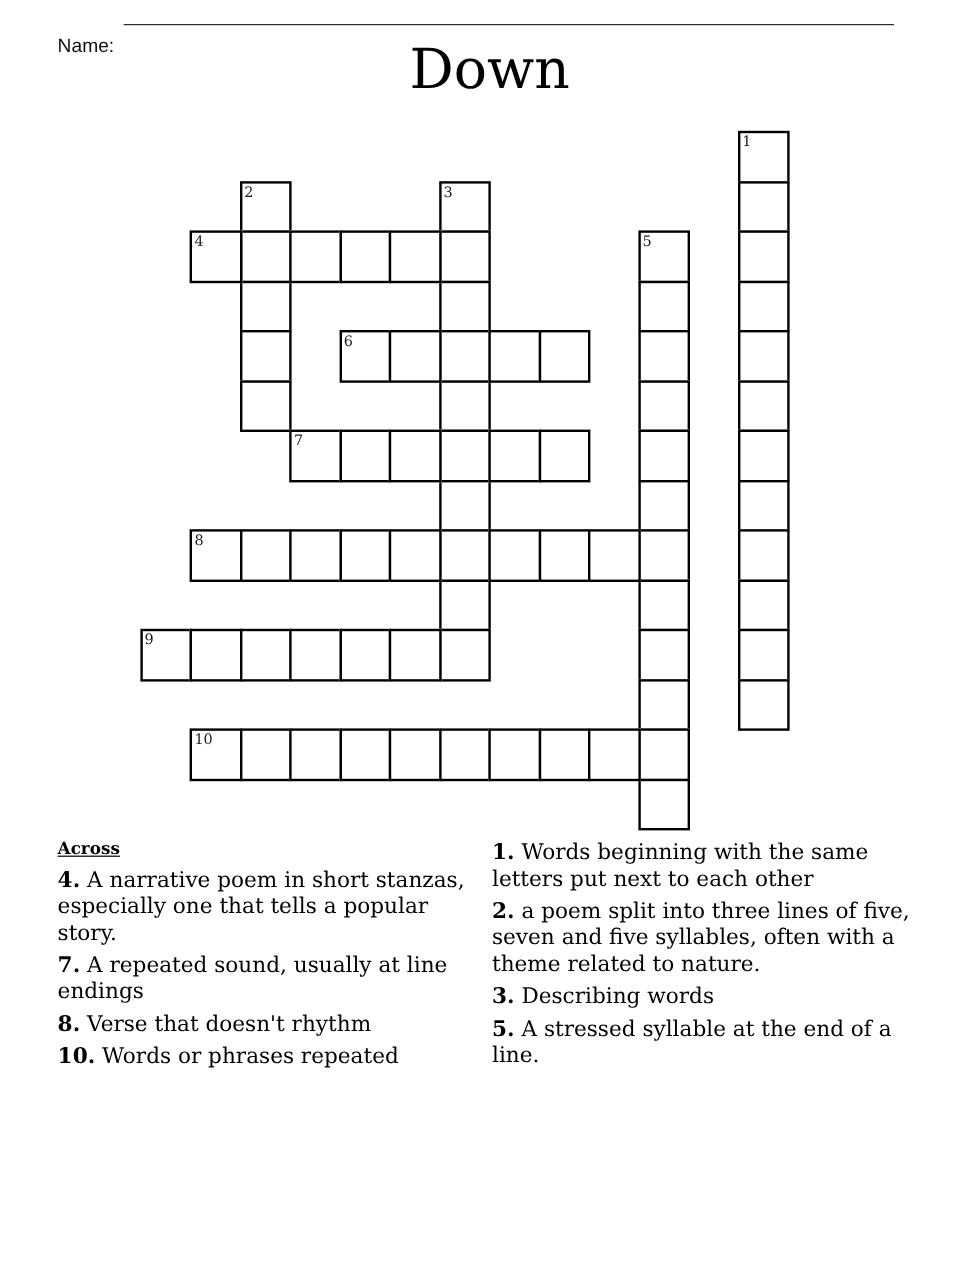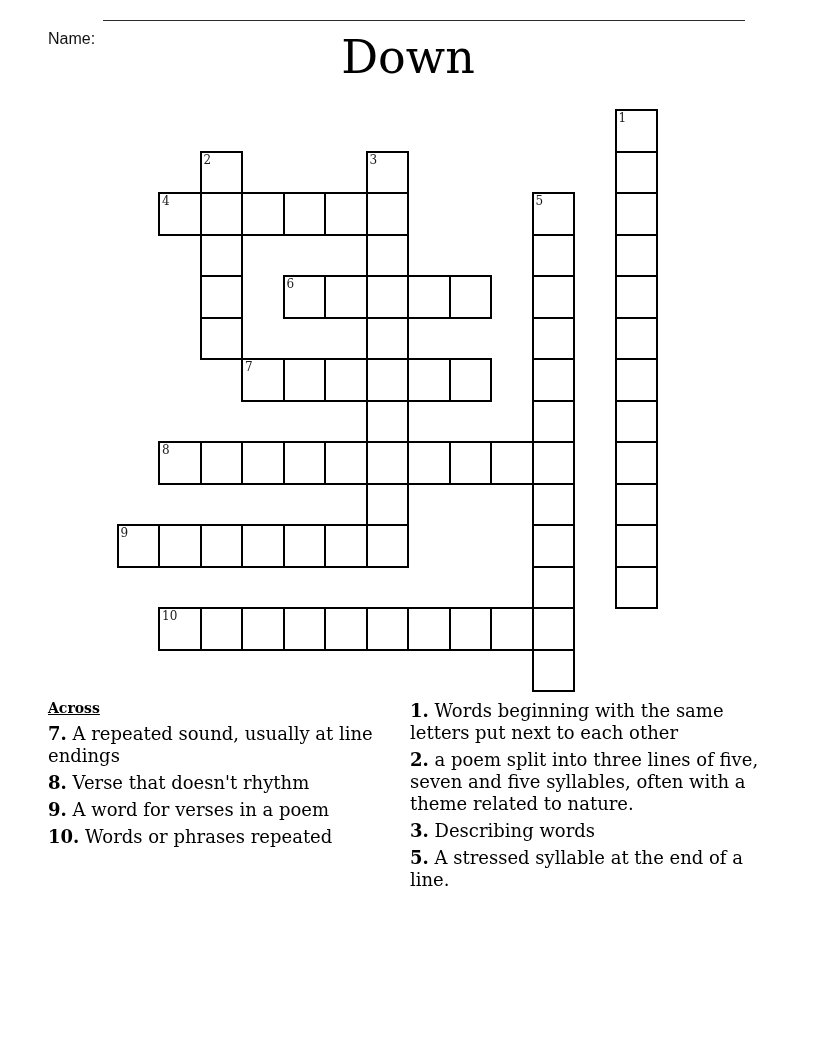--- a/index.html
+++ b/index.html
@@ -199,23 +199,23 @@
     <div class="cell" style="left: 282.5px; top: 607px; width: 43.5px; height: 43.5px;"></div>
     <div class="cell" style="left: 324px; top: 607px; width: 43.5px; height: 43.5px;"></div>
     <div class="cell" style="left: 365.5px; top: 607px; width: 43.5px; height: 43.5px;"></div>
     <div class="cell" style="left: 407px; top: 607px; width: 43.5px; height: 43.5px;"></div>
     <div class="cell" style="left: 448.5px; top: 607px; width: 43.5px; height: 43.5px;"></div>
     <div class="cell" style="left: 490px; top: 607px; width: 43.5px; height: 43.5px;"></div>
   </div>
 
 <div class="clues-col clues-across">
   <div class="clues-heading">Across</div>
+  <p class="clue"><span class="num">4.</span> <span>A narrative poem in short stanzas, especially one that tells a popular story.</span></p>
   <p class="clue"><span class="num">7.</span> <span>A repeated sound, usually at line endings</span></p>
   <p class="clue"><span class="num">8.</span> <span>Verse that doesn't rhythm</span></p>
-  <p class="clue"><span class="num">9.</span> <span>A word for verses in a poem</span></p>
   <p class="clue"><span class="num">10.</span> <span>Words or phrases repeated</span></p>
 </div>
 
 <div class="clues-col clues-down">
   <p class="clue"><span class="num">1.</span> <span>Words beginning with the same letters put next to each other</span></p>
   <p class="clue"><span class="num">2.</span> <span>a poem split into three lines of five, seven and five syllables, often with a theme related to nature.</span></p>
   <p class="clue"><span class="num">3.</span> <span>Describing words</span></p>
   <p class="clue"><span class="num">5.</span> <span>A stressed syllable at the end of a line.</span></p>
 </div>
 

